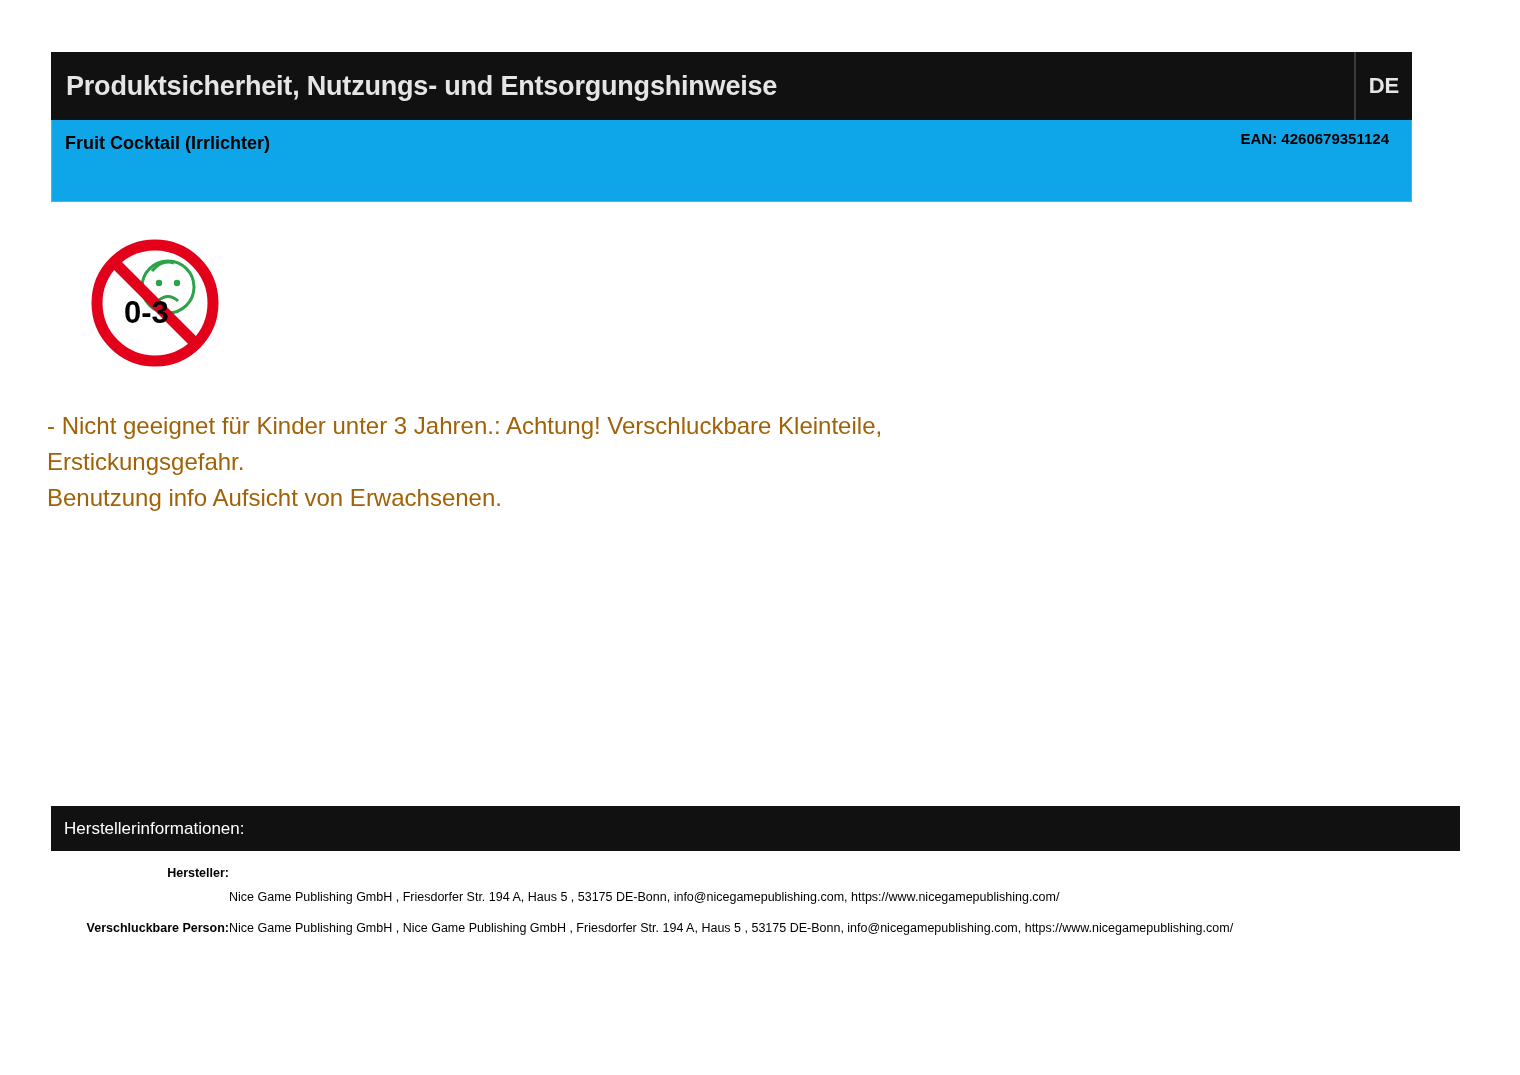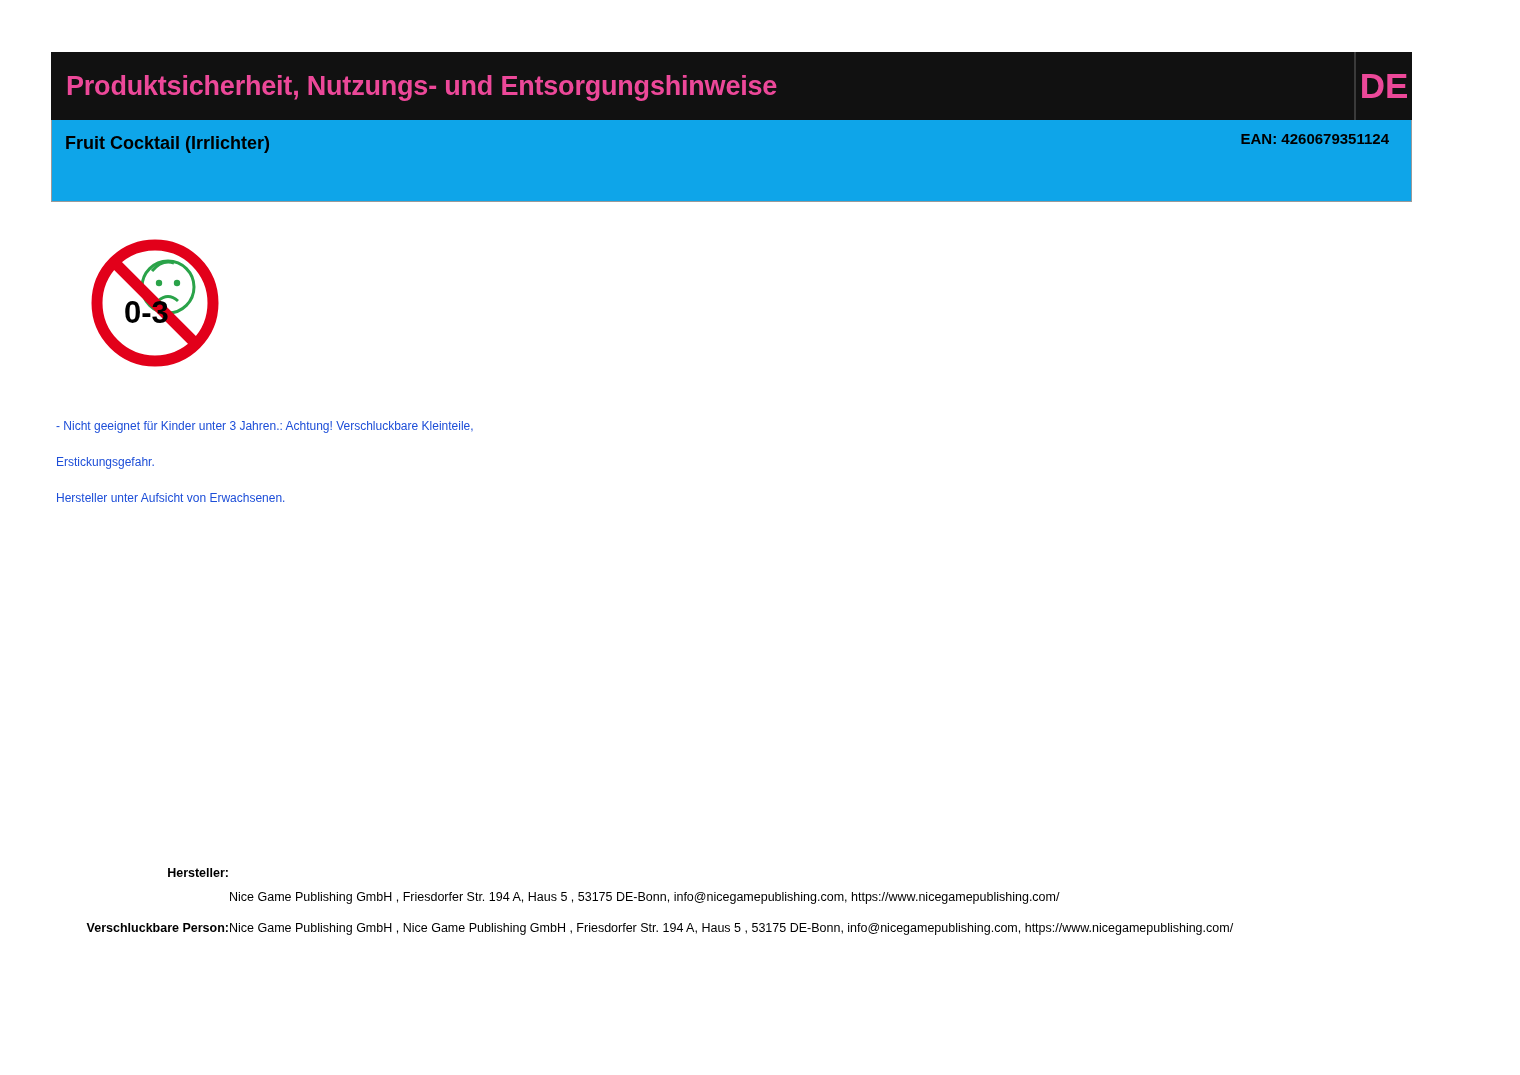--- a/index.html
+++ b/index.html
@@ -24,42 +24,42 @@
   }
 
   
   .header-bar {
     position: absolute;
     left: 51px;
     top: 52px;
     width: 1361px;
     height: 68px;
     background: #111111;
-    color: #ec4899;
+    color: #e5e5e5;
     display: flex;
     align-items: center;
     box-sizing: border-box;
   }
   .header-title {
     font-size: 27px;
     font-weight: bold;
     padding-left: 15px;
     letter-spacing: -0.2px;
     white-space: nowrap;
   }
   .header-lang {
     position: absolute;
     right: 0;
     top: 0;
     height: 68px;
     width: 58px;
     display: flex;
     align-items: center;
     justify-content: center;
-    font-size: 35px;
+    font-size: 22px;
     font-weight: bold;
     border-left: 2px solid #3a3a3a;
     box-sizing: border-box;
   }
 
   
   .product-bar {
     position: absolute;
     left: 51px;
     top: 120px;
@@ -90,26 +90,26 @@
     position: absolute;
     left: 82px;
     top: 237px;
     width: 146px;
     height: 132px;
   }
 
   
   .warning-text {
     position: absolute;
-    left: 56px;
+    left: 47px;
     top: 408px;
     width: 1100px;
-    font-size: 12px;
+    font-size: 24px;
     line-height: 36px;
-    color: #1d4ed8;
+    color: #a16207;
   }
   .warning-text p {
     margin: 0;
   }
 
   
   .manu-bar {
     position: absolute;
     left: 51px;
     top: 806px;
@@ -194,23 +194,26 @@
       <circle cx="73" cy="66" r="58" fill="none" stroke="#e2001a" stroke-width="11"></circle>
       <line x1="32" y1="25" x2="114" y2="107" stroke="#e2001a" stroke-width="11"></line>
 
       <text x="42" y="86" font-family="Liberation Sans, sans-serif" font-size="31" font-weight="bold" fill="#000000">0-3</text>
     </svg>
   </div>
 
   <div class="warning-text">
     <p>- Nicht geeignet für Kinder unter 3 Jahren.: Achtung! Verschluckbare Kleinteile,</p>
     <p>Erstickungsgefahr.</p>
-    <p>Hersteller unter Aufsicht von Erwachsenen.</p>
-  </div>
-
+    <p>Benutzung info Aufsicht von Erwachsenen.</p>
+  </div>
+
+  <div class="manu-bar">
+    <div class="manu-bar-label">Herstellerinformationen:</div>
+  </div>
 
   <div class="manu-block">
     <div class="manu-row">
       <div class="manu-key">Hersteller:</div>
       <div class="manu-val nojust">Nice Game Publishing GmbH , Friesdorfer Str. 194 A, Haus 5 , 53175 DE-Bonn, info@nicegamepublishing.com, https://www.nicegamepublishing.com/</div>
     </div>
     <div class="manu-row">
       <div class="manu-key">Verschluckbare Person:</div>
       <div class="manu-val">Nice Game Publishing GmbH , Nice Game Publishing GmbH , Friesdorfer Str. 194 A, Haus 5 , 53175 DE-Bonn, info@nicegamepublishing.com, https://www.nicegamepublishing.com/</div>
     </div>

